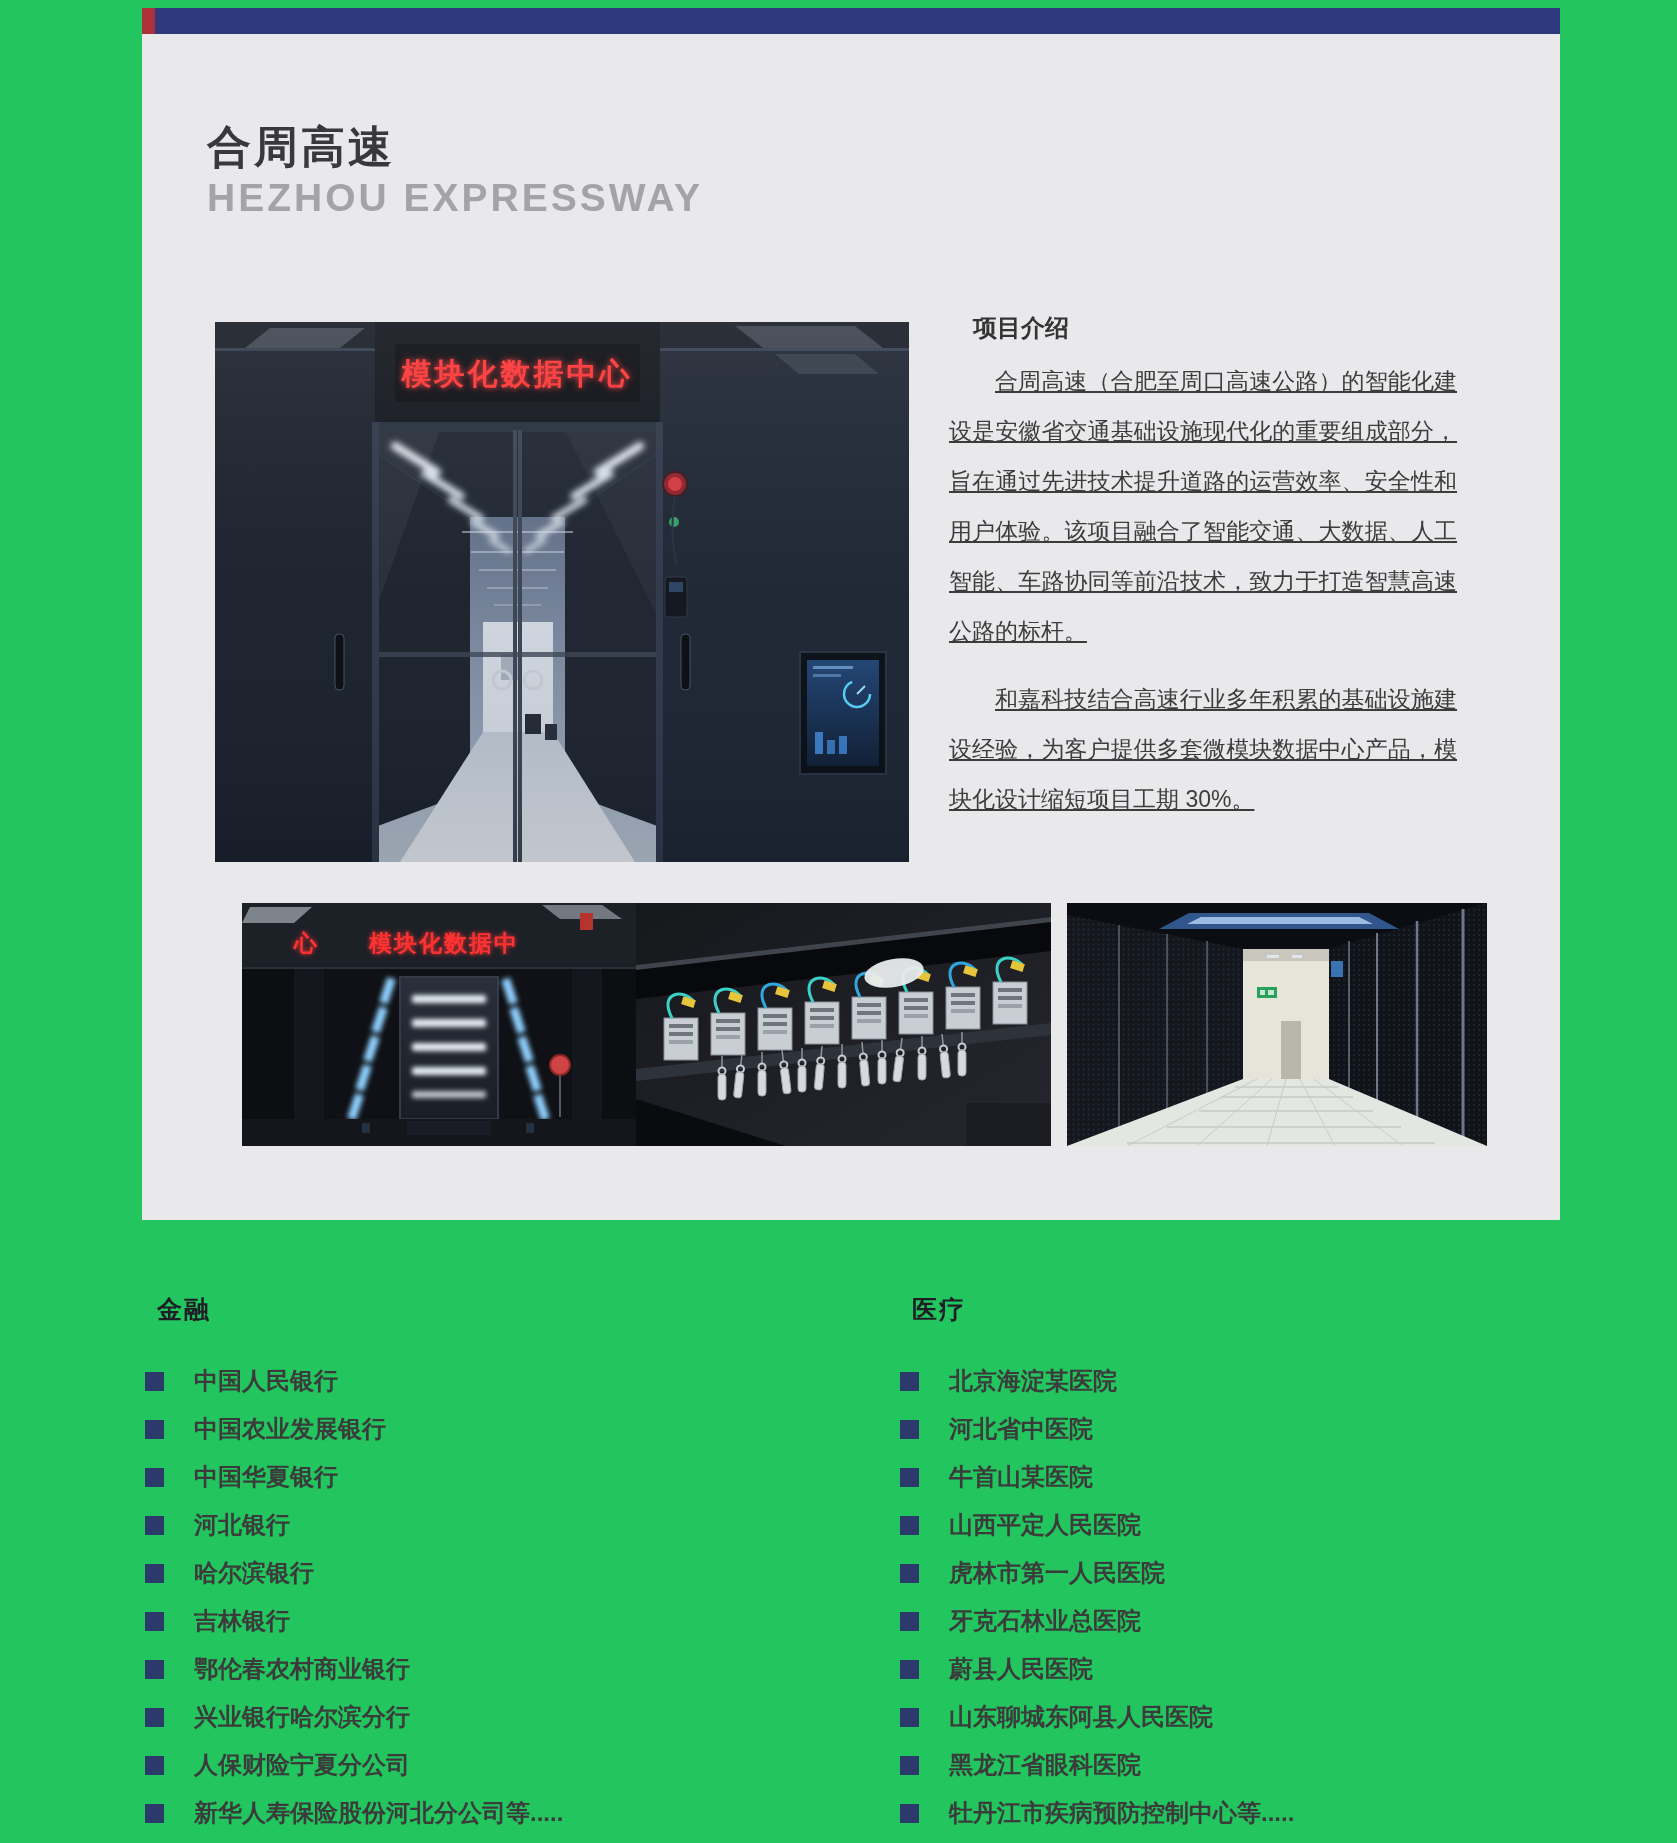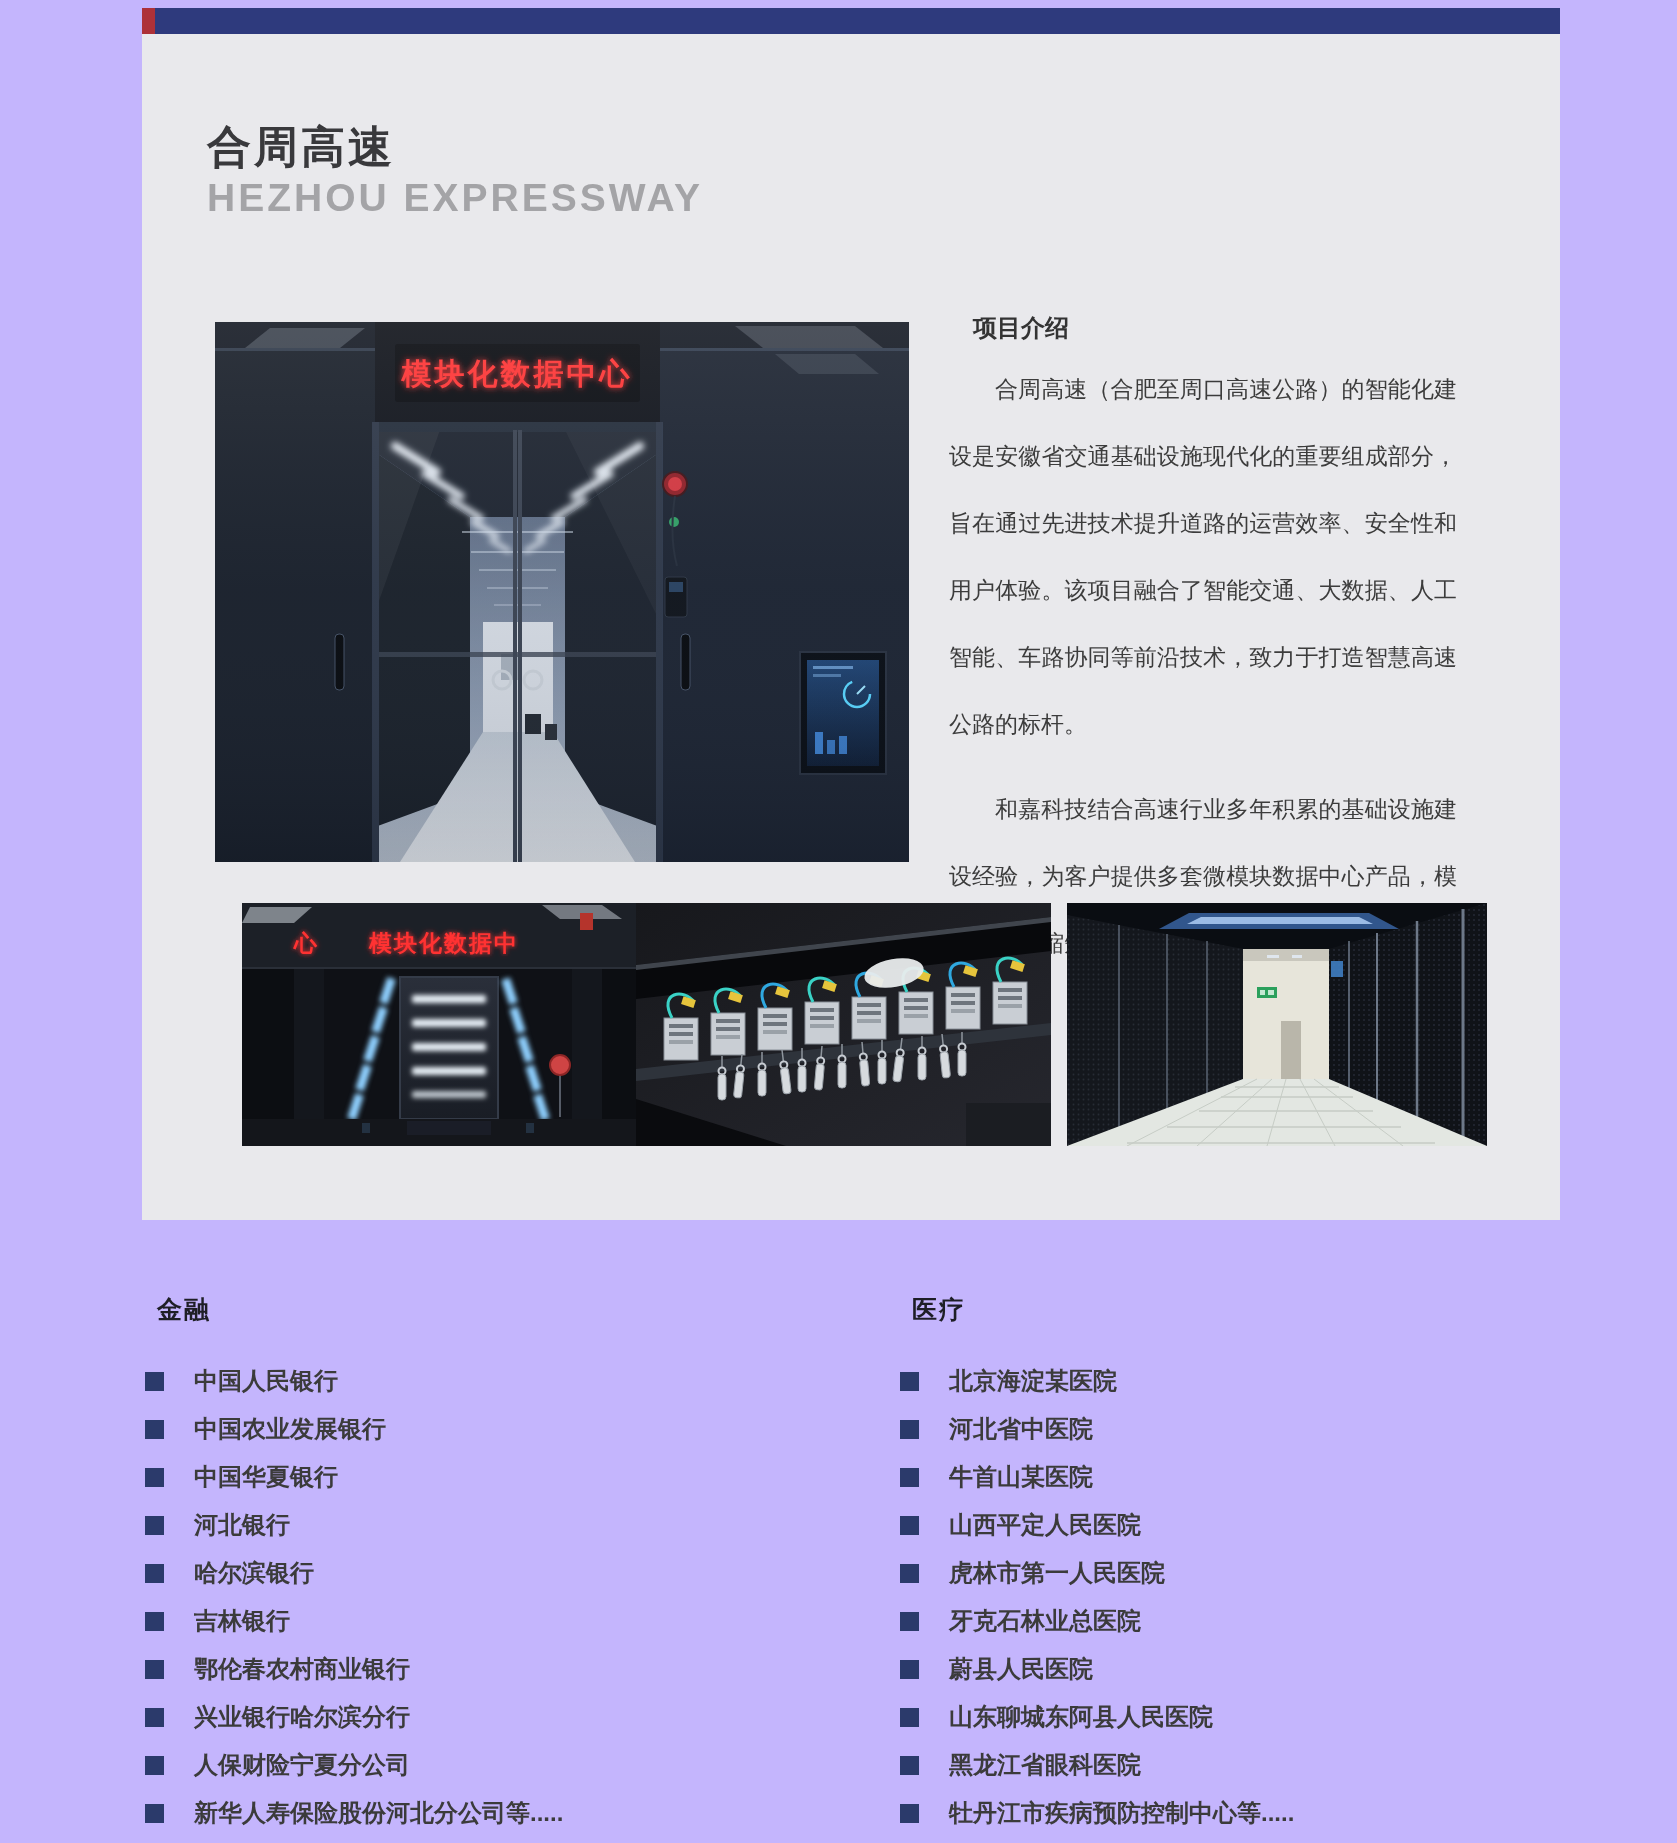--- a/index.html
+++ b/index.html
@@ -1,18 +1,18 @@
 <!DOCTYPE html>
 <html style="--accent-red: #ad3138; --accent-blue: #2e3a7d; --panel-gray: #e9e9ec; --bullet-navy: #2b3a6b; --led-red: #ff3232;"><head>
 <meta charset="utf-8">
 <style>
   html,body{margin:0;padding:0;}
   body{width:1677px;height:1843px;background:#ffffff;overflow:hidden;
        font-family:"Liberation Sans","DejaVu Sans",sans-serif;}
-  .page{position:relative;width:1677px;height:1843px;background:#c4b5fd;}
+  .page{position:relative;width:1677px;height:1843px;background:#22c55e;}
 
   
   .topbar{position:absolute;left:142px;top:8px;width:1418px;height:26px;display:flex;}
   .topbar-red{width:13px;background:var(--accent-red,#ad3138);}
   .topbar-blue{flex:1;background:var(--accent-blue,#2e3a7d);}
 
   
   .panel{position:absolute;left:142px;top:34px;width:1418px;height:1186px;
          background:var(--panel-gray,#e9e9ec);}
 
@@ -24,22 +24,22 @@
   figure{margin:0;padding:0;position:absolute;overflow:hidden;}
   .photo-main{left:73px;top:288px;width:694px;height:540px;}
   .photo-b{left:68px;top:869px;width:476px;height:243px;}
   .photo-c{left:494px;top:869px;width:415px;height:243px;}
   .photo-d{left:925px;top:869px;width:420px;height:243px;}
   figure svg{display:block;width:100%;height:100%;}
 
   
   .intro{position:absolute;left:807px;top:278px;width:508px;}
   .intro h2{margin:0;padding-left:24px;font-size:24px;font-weight:700;color:#333;}
-  .intro p{margin:12px 0 0;font-size:23px;line-height:67px;color:#3c3c3c;
-           text-align:justify;text-indent:2em;}
+  .intro p{margin:12px 0 0;font-size:23px;line-height:50px;color:#3c3c3c;
+           text-align:justify;text-indent:2em;text-decoration:underline;}
   .intro p + p{margin-top:18px;}
 
   
   .clients-col{position:absolute;top:1278px;}
   .clients-col.finance{left:142px;}
   .clients-col.medical{left:897px;}
   .clients-col h3{margin:15px;font-size:25px;font-weight:700;color:#1e1e26;letter-spacing:2px;}
   .clients-col ul{list-style:none;margin:31px 0 0;padding:0;}
   .clients-col li{display:flex;align-items:center;height:48px;padding-left:3px;font-weight:bold;}
   .bullet{width:19px;height:19px;background:var(--bullet-navy,#2b3a6b);

